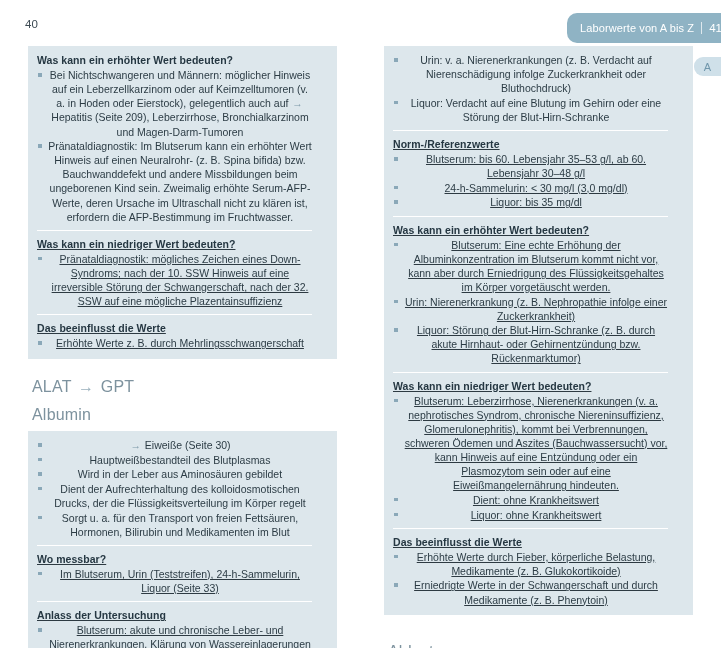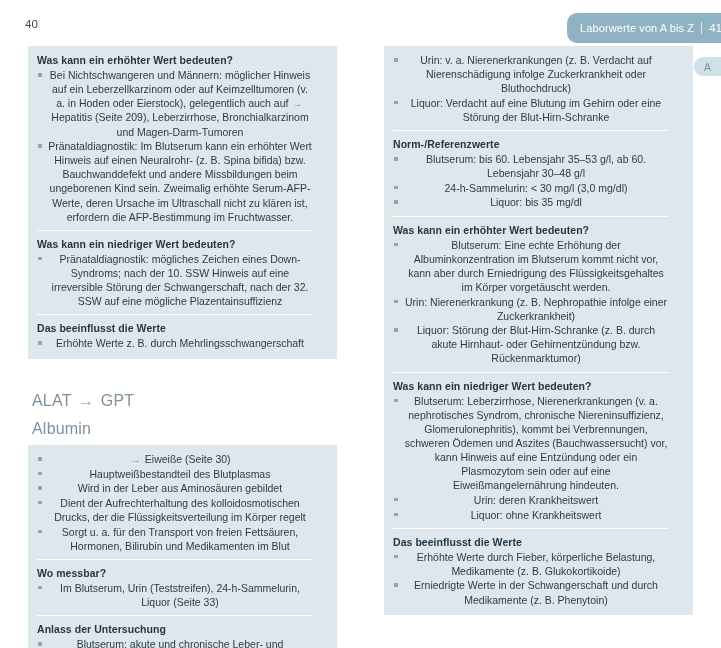--- a/index.html
+++ b/index.html
@@ -92,27 +92,28 @@
     top: 0;
     width: 309px;
   }
   .col-left  { left: 28px; }
   .col-right { left: 384px; }
 
   
   .infobox {
     background: #dde7ec;
     padding: 7px 25px 8px 9px;
-    margin-bottom: 14px;
+    margin-bottom: 0;
   }
 
   .block + .block {
     border-top: 1.5px solid #ffffff;
     padding-top: 6px;
     margin-top: 6px;
+    text-decoration: underline;
   }
 
   .block-title {
     font-size: 10.5px;
     font-weight: bold;
     color: #253742;
     line-height: 1.34;
     margin: 0 0 1px 0;
     letter-spacing: 0.05px;
   }
@@ -263,21 +264,21 @@
           <ul class="bullets">
             <li>Blutserum: Eine echte Erhöhung der Albuminkonzentration im Blutserum kommt nicht vor, kann aber durch Erniedrigung des Flüssigkeitsgehaltes im Körper vorgetäuscht werden.</li>
             <li>Urin: Nierenerkrankung (z. B. Nephropathie infolge einer Zuckerkrankheit)</li>
             <li>Liquor: Störung der Blut-Hirn-Schranke (z. B. durch akute Hirnhaut- oder Gehirnentzündung bzw. Rückenmarktumor)</li>
           </ul>
         </div>
         <div class="block">
           <div class="block-title">Was kann ein niedriger Wert bedeuten?</div>
           <ul class="bullets">
             <li>Blutserum: Leberzirrhose, Nierenerkrankungen (v. a. nephrotisches Syndrom, chronische Niereninsuffizienz, Glomerulonephritis), kommt bei Verbrennungen, schweren Ödemen und Aszites (Bauchwassersucht) vor, kann Hinweis auf eine Entzündung oder ein Plasmozytom sein oder auf eine Eiweißmangelernährung hindeuten.</li>
-            <li>Urin: deren Krankheitswert</li>
+            <li>Dient: ohne Krankheitswert</li>
             <li>Liquor: ohne Krankheitswert</li>
           </ul>
         </div>
         <div class="block">
           <div class="block-title">Das beeinflusst die Werte</div>
           <ul class="bullets">
             <li>Erhöhte Werte durch Fieber, körperliche Belastung, Medikamente (z. B. Glukokortikoide)</li>
             <li>Erniedrigte Werte in der Schwangerschaft und durch Medikamente (z. B. Phenytoin)</li>
           </ul>
         </div>

